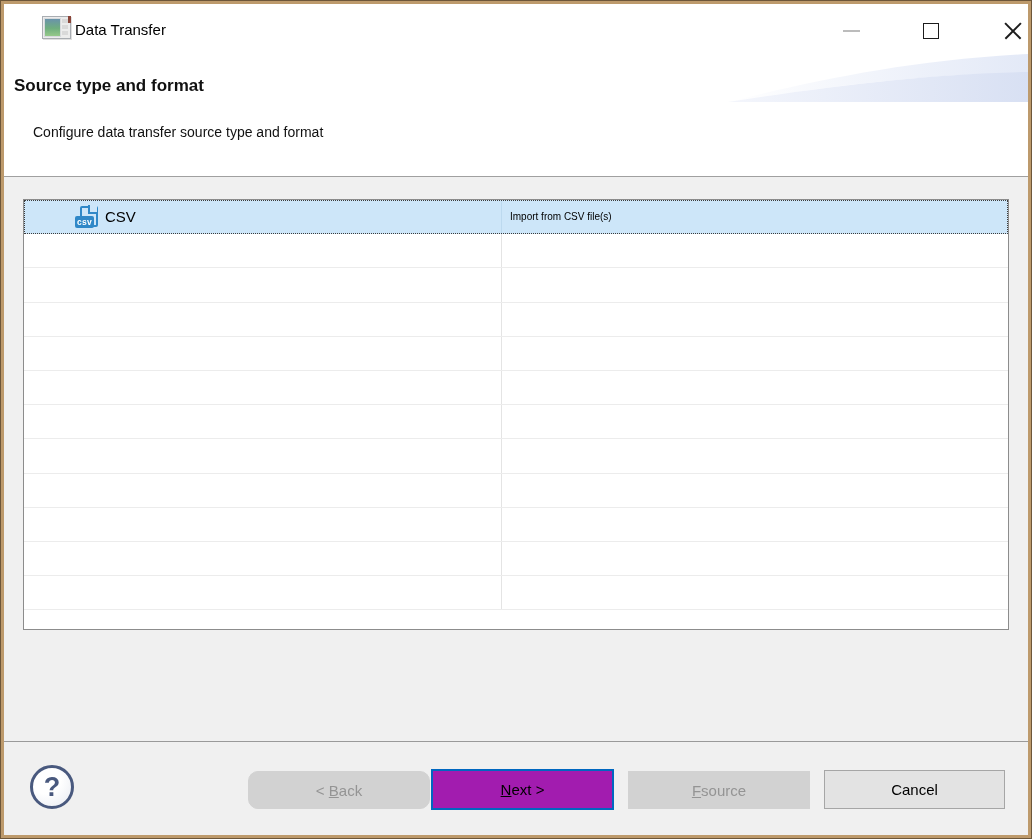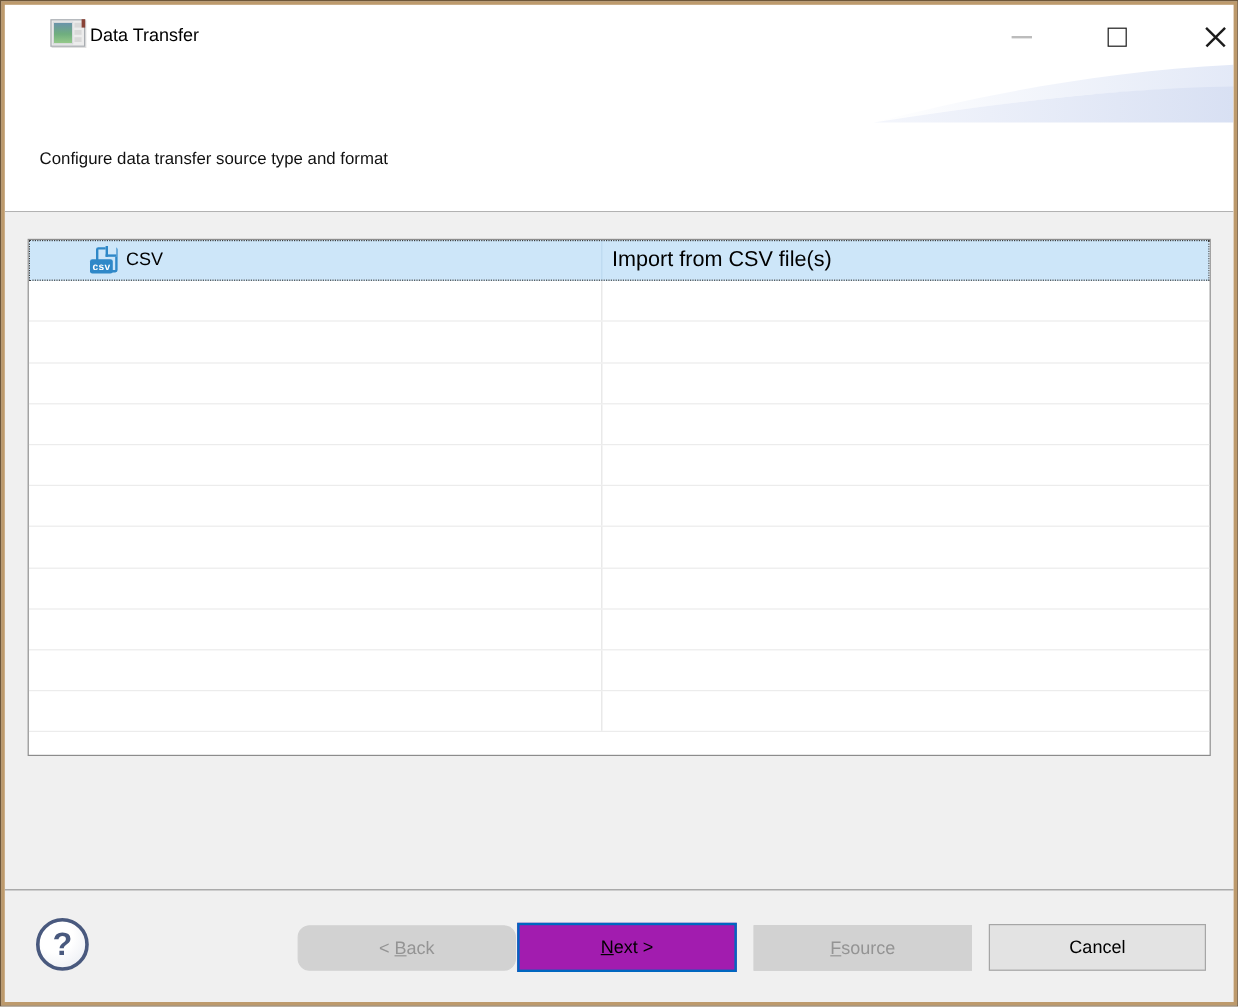--- a/index.html
+++ b/index.html
@@ -32,21 +32,21 @@
   .hdr-title{position:absolute;left:10px;top:72px;font-size:17px;font-weight:bold;color:#111;}
   .hdr-sub{position:absolute;left:29px;top:120px;font-size:14px;color:#111;}
   .hdr-sep{position:absolute;left:0;right:0;top:172px;height:1px;background:#a0a0a0;}
 
   
   .body-bg{position:absolute;left:4px;right:4px;top:177px;bottom:4px;background:#f0f0f0;}
 
   .src-table{position:absolute;left:23px;top:199px;width:986px;height:431px;background:#fff;border:1px solid #8c8c8c;box-sizing:border-box;overflow:hidden;}
   .trow{display:flex;height:34.2px;box-sizing:border-box;border-bottom:1px solid #ececec;align-items:stretch;}
   .trow .c1{width:430px;box-sizing:border-box;display:flex;align-items:center;padding-left:3px;border-right:1px solid #e4e4e4;font-size:15px;color:#000;margin-left:48px;}
-  .trow .c2{flex:1;display:flex;align-items:center;padding-left:8px;font-size:18px;color:#000;}
+  .trow .c2{flex:1;display:flex;align-items:center;padding-left:8px;font-size:10px;color:#000;}
   .trow.selected{background:#cde6f9;outline:1px dotted #3c3c3c;outline-offset:-1px;border-bottom-color:transparent;}
   .trow.selected .c1{border-right-color:#bcd9ef;}
 
   
   .csv-icon{position:relative;width:25px;height:24px;margin-right:5px;flex:0 0 auto;}
   .csv-icon .doc{position:absolute;left:5px;top:1px;width:14px;height:17px;border:2px solid #2f88c8;border-radius:2px;}
   .csv-icon .fold{position:absolute;right:3px;top:0px;width:7px;height:7px;background:#cde6f9;border-left:2px solid #2f88c8;border-bottom:2px solid #2f88c8;}
   .csv-icon .badge{position:absolute;left:0;bottom:1px;background:#2f88c8;color:#fff;font-size:8.5px;font-weight:bold;letter-spacing:0.3px;padding:1.5px 2px;border-radius:2px;line-height:1;}
 
   
@@ -104,20 +104,21 @@
           <div class="glyph-min"></div>
         </div>
       <div class="ctrl ctrl-max">
           <div class="glyph-max"></div>
         </div>
       <div class="ctrl ctrl-close">
           <div class="glyph-close"></div>
         </div>
     </div>
 
+    <div class="hdr-title">Source type and format</div>
     <div class="hdr-sub">Configure data transfer source type and format</div>
     <div class="hdr-sep"></div>
   </div>
 
   <div class="body-bg"></div>
 
   <div class="src-table">
     <div>
       <div class="trow selected">
         <div class="c1">

